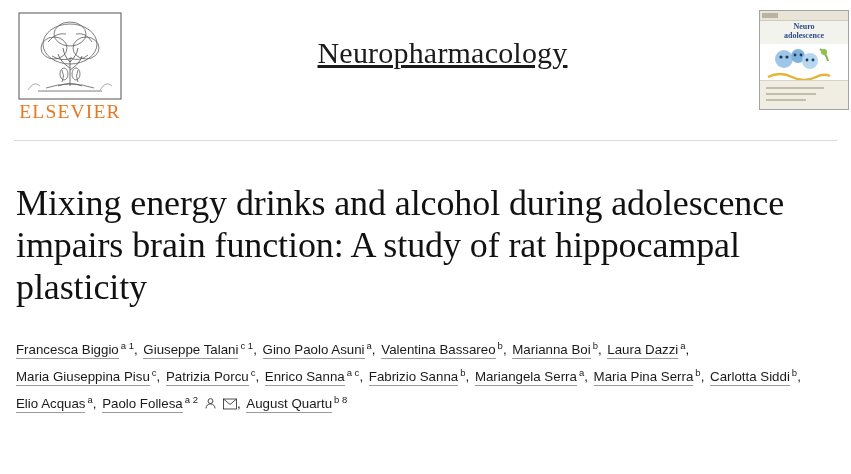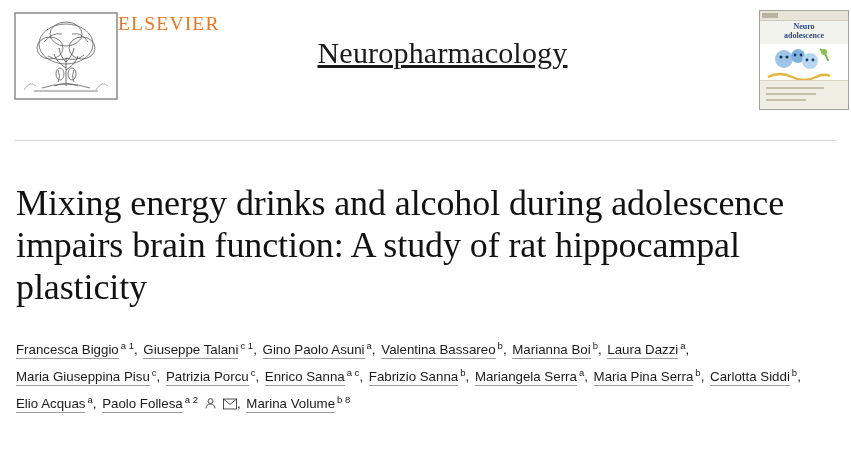--- a/index.html
+++ b/index.html
@@ -30,21 +30,22 @@
     justify-content: space-between;
     padding: 8px 14px 0 14px;
     box-sizing: border-box;
   }
 
   
   .elsevier-logo {
     width: 112px;
     flex: 0 0 112px;
     display: flex;
-    align-items: flex-start;
+    flex-direction: column;
+    align-items: center;
     padding-top: 4px;
   }
   .elsevier-tree {
     width: 104px;
     height: 88px;
     display: block;
   }
   .elsevier-word {
     margin-top: 1px;
     font-family: "Liberation Serif", serif;
@@ -291,15 +292,15 @@
   <div class="header-rule"></div>
 
   <h1 class="title">Mixing energy drinks and alcohol during adolescence impairs brain function: A study of rat hippocampal plasticity</h1>
 
   <div class="authors"><span class="author"><span class="nm">Francesca Biggio</span><sup>a 1</sup></span><span class="sep">, </span> <span class="author"><span class="nm">Giuseppe Talani</span><sup>c 1</sup></span><span class="sep">, </span> <span class="author"><span class="nm">Gino Paolo Asuni</span><sup>a</sup></span><span class="sep">, </span> <span class="author"><span class="nm">Valentina Bassareo</span><sup>b</sup></span><span class="sep">, </span> <span class="author"><span class="nm">Marianna Boi</span><sup>b</sup></span><span class="sep">, </span> <span class="author"><span class="nm">Laura Dazzi</span><sup>a</sup></span><span class="sep">, </span> <span class="author"><span class="nm">Maria Giuseppina Pisu</span><sup>c</sup></span><span class="sep">, </span> <span class="author"><span class="nm">Patrizia Porcu</span><sup>c</sup></span><span class="sep">, </span> <span class="author"><span class="nm">Enrico Sanna</span><sup>a c</sup></span><span class="sep">, </span> <span class="author"><span class="nm">Fabrizio Sanna</span><sup>b</sup></span><span class="sep">, </span> <span class="author"><span class="nm">Mariangela Serra</span><sup>a</sup></span><span class="sep">, </span> <span class="author"><span class="nm">Maria Pina Serra</span><sup>b</sup></span><span class="sep">, </span> <span class="author"><span class="nm">Carlotta Siddi</span><sup>b</sup></span><span class="sep">, </span> <span class="author"><span class="nm">Elio Acquas</span><sup>a</sup></span><span class="sep">, </span> <span class="author"><span class="nm">Paolo Follesa</span><sup>a 2</sup><span class="icon-inline"><svg width="13" height="13" viewBox="0 0 16 16">
             <circle cx="8" cy="5" r="3" fill="none" stroke="#333" stroke-width="1.1"></circle>
             <path d="M2.5 14 a5.5 5.5 0 0 1 11 0" fill="none" stroke="#333" stroke-width="1.1"></path>
           </svg></span><span class="icon-inline"><svg width="14" height="12" viewBox="0 0 18 14">
             <rect x="0.6" y="0.6" width="16.8" height="12.8" fill="none" stroke="#333" stroke-width="1.1"></rect>
             <path d="M0.6 0.6 L9 7.6 L17.4 0.6" fill="none" stroke="#333" stroke-width="1.1"></path>
-          </svg></span></span><span class="sep">, </span> <span class="author"><span class="nm">Marina Volume</span><sup>b 8</sup></span></div>
+          </svg></span></span><span class="sep">, </span> <span class="author"><span class="nm">August Quartu</span><sup>b 8</sup></span></div>
 
 </div>
 
 </body></html>

